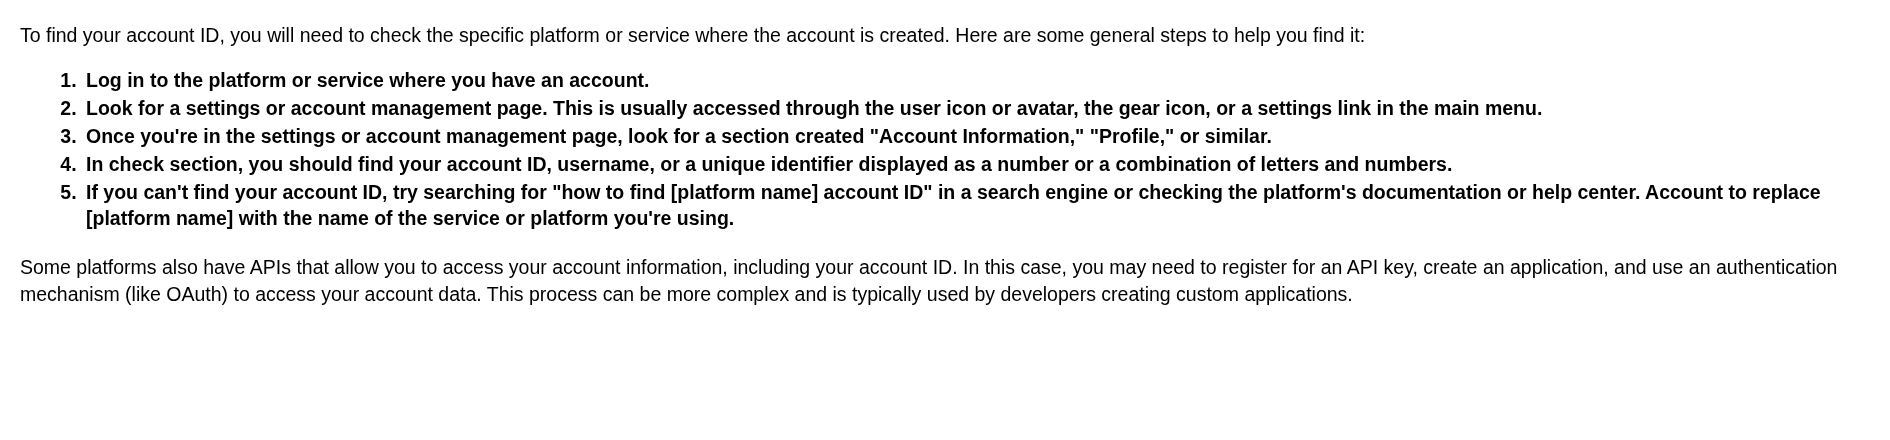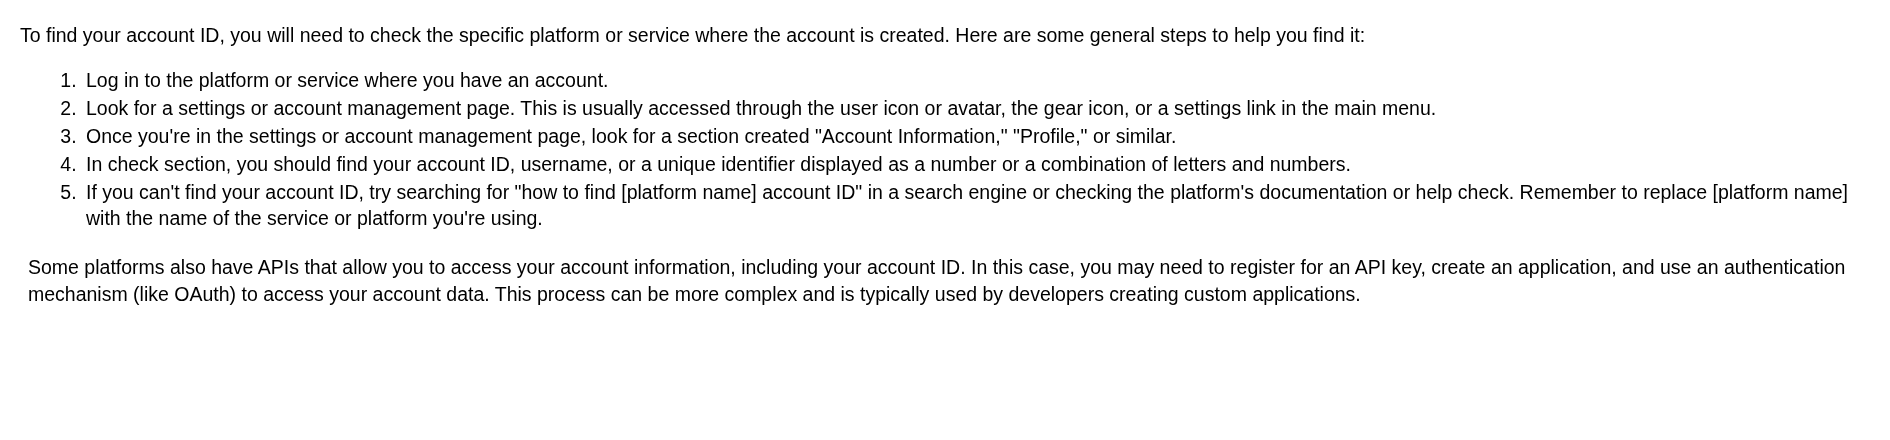--- a/index.html
+++ b/index.html
@@ -24,39 +24,39 @@
     margin: 0 0 0 0;
   }
   p.intro {
     margin-bottom: 18px;
   }
   ol.steps {
     margin: 0 0 22px 0;
     padding-left: 62px;
     font-size: 19.5px;
     line-height: 1.38;
+    font-weight: bold;
   }
   ol.steps li {
     margin: 0 0 1px 0;
     padding-left: 4px;
   }
   p.closing {
     margin-top: 0;
     max-width: 1860px;
-    margin-left: 8px;
   }
 </style>
 </head>
 <body>
 
 <div class="doc">
   <p class="para intro">To find your account ID, you will need to check the specific platform or service where the account is created. Here are some general steps to help you find it:</p>
 
   <ol class="steps">
     <li>Log in to the platform or service where you have an account.</li>
     <li>Look for a settings or account management page. This is usually accessed through the user icon or avatar, the gear icon, or a settings link in the main menu.</li>
     <li>Once you're in the settings or account management page, look for a section created "Account Information," "Profile," or similar.</li>
     <li>In check section, you should find your account ID, username, or a unique identifier displayed as a number or a combination of letters and numbers.</li>
-    <li>If you can't find your account ID, try searching for "how to find [platform name] account ID" in a search engine or checking the platform's documentation or help check. Remember to replace [platform name] with the name of the service or platform you're using.</li>
+    <li>If you can't find your account ID, try searching for "how to find [platform name] account ID" in a search engine or checking the platform's documentation or help center. Account to replace [platform name] with the name of the service or platform you're using.</li>
   </ol>
 
   <p class="para closing">Some platforms also have APIs that allow you to access your account information, including your account ID. In this case, you may need to register for an API key, create an application, and use an authentication mechanism (like OAuth) to access your account data. This process can be more complex and is typically used by developers creating custom applications.</p>
 </div>
 
 </body></html>

